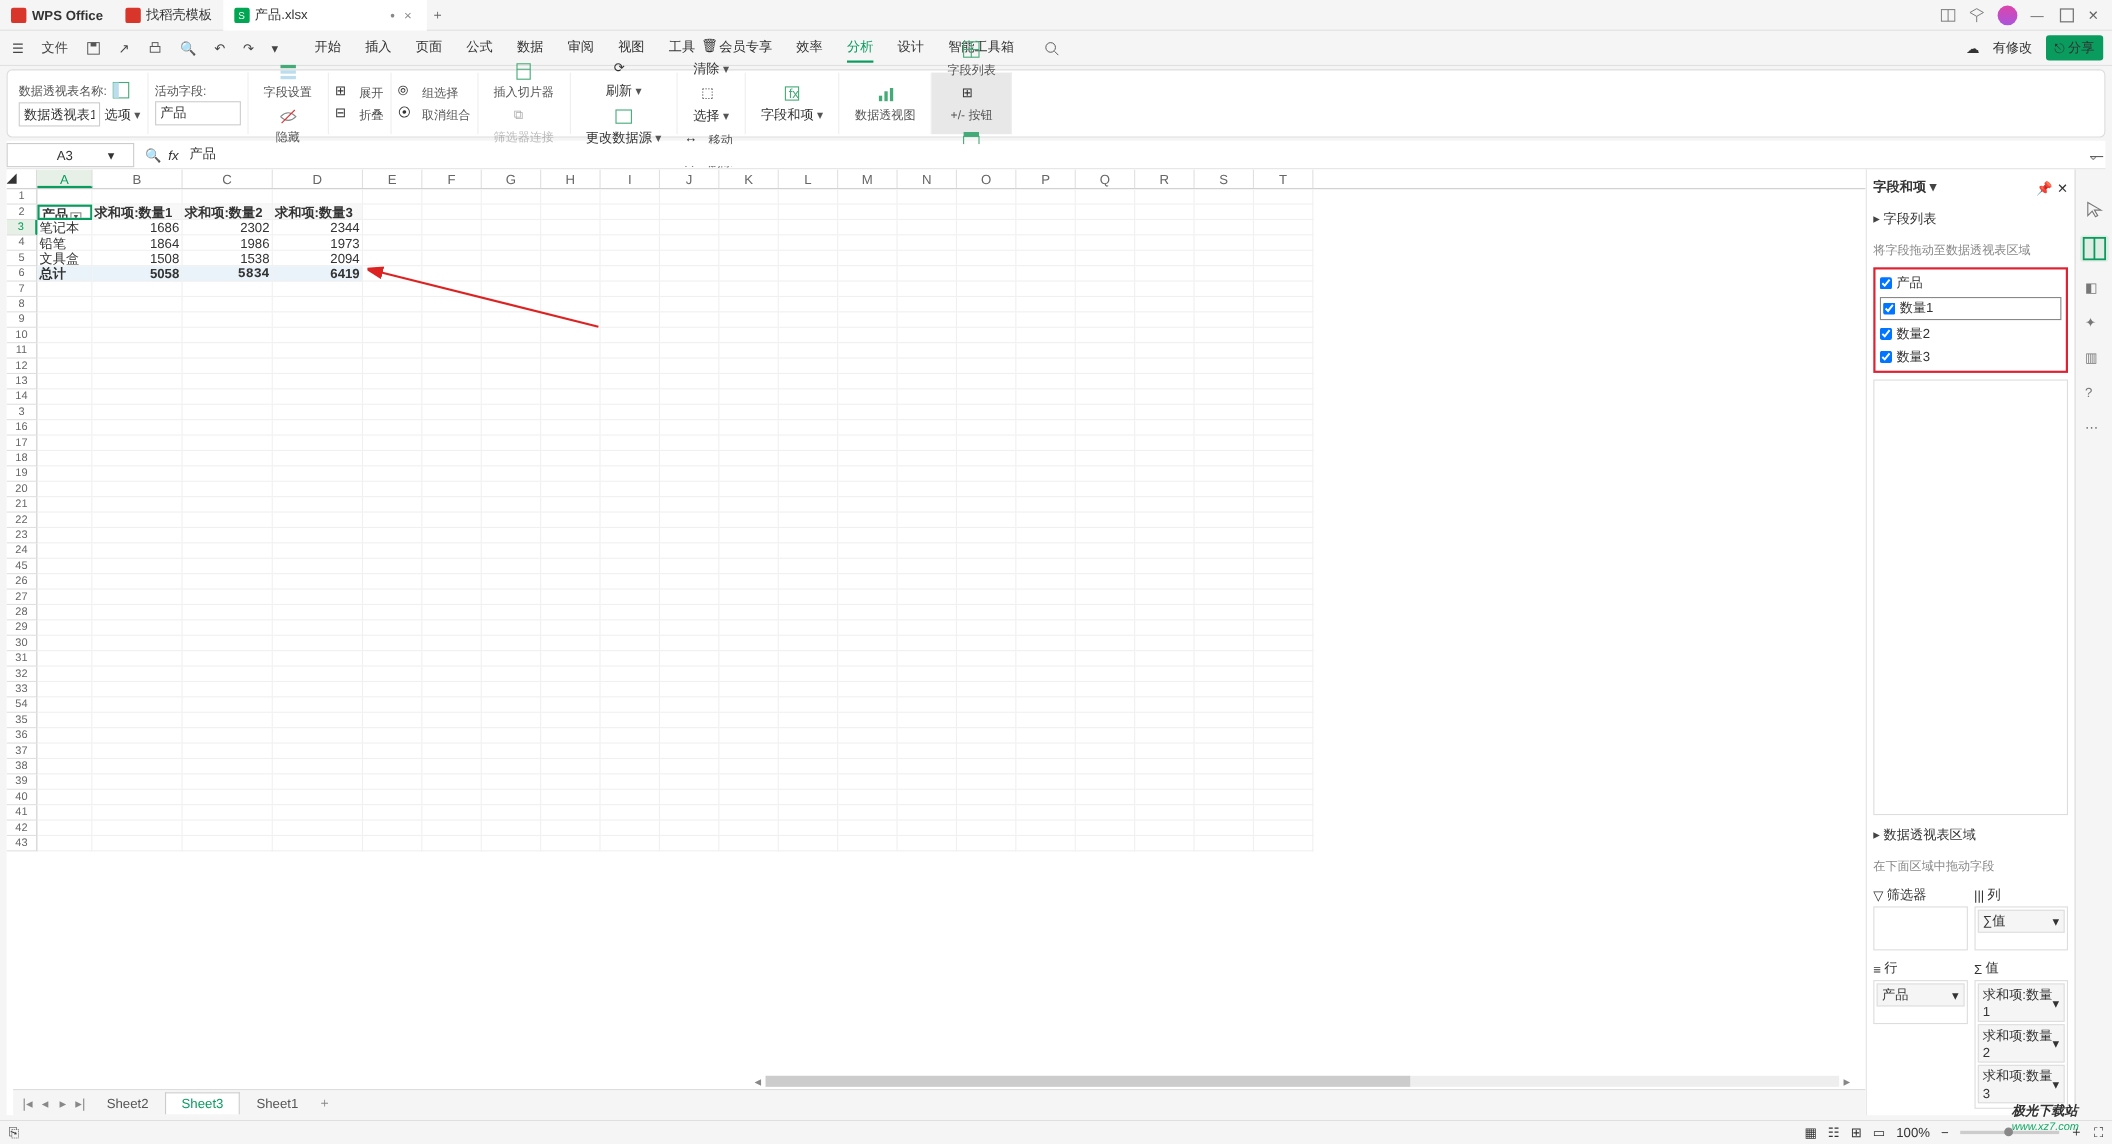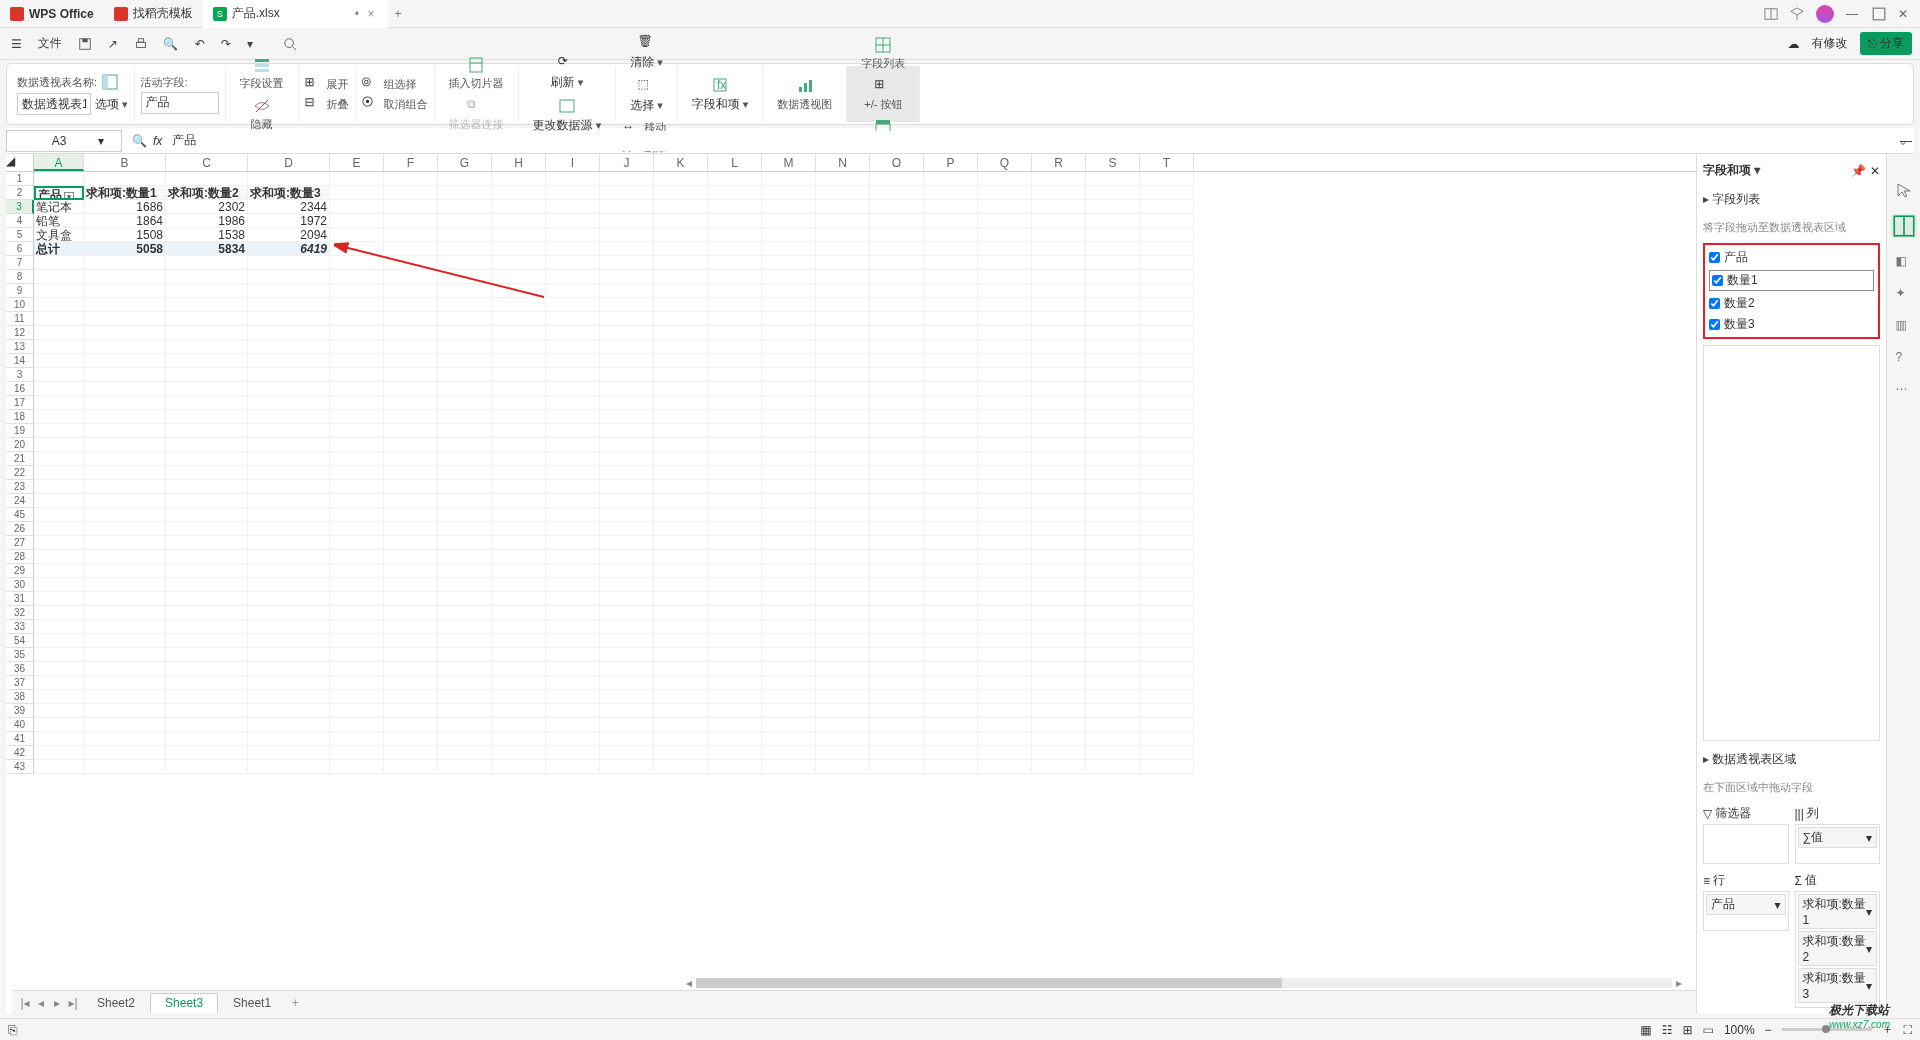--- a/index.html
+++ b/index.html
@@ -142,20 +142,35 @@
   <span class="menu-btn">
       <svg width="14" height="14" viewBox="0 0 16 16">
         <rect x="3" y="6" width="10" height="6" fill="none" stroke="#555"></rect>
         <rect x="5" y="2" width="6" height="4" fill="none" stroke="#555"></rect>
       </svg>
     </span>
   <span class="menu-btn">🔍</span>
   <span class="menu-btn">↶</span>
   <span class="menu-btn">↷</span>
   <span class="menu-btn">▾</span>
+  <div class="menu-tabs" id="menu-tabs">
+      <span class="menu-tab">开始</span>
+      <span class="menu-tab">插入</span>
+      <span class="menu-tab">页面</span>
+      <span class="menu-tab">公式</span>
+      <span class="menu-tab">数据</span>
+      <span class="menu-tab">审阅</span>
+      <span class="menu-tab">视图</span>
+      <span class="menu-tab">工具</span>
+      <span class="menu-tab">会员专享</span>
+      <span class="menu-tab">效率</span>
+      <span class="menu-tab active">分析</span>
+      <span class="menu-tab">设计</span>
+      <span class="menu-tab">智能工具箱</span>
+    </div>
   <span class="menu-btn" style="margin-left:14px;">
       <svg width="14" height="14" viewBox="0 0 16 16">
         <circle cx="7" cy="7" r="5" fill="none" stroke="#555"></circle>
         <line x1="11" y1="11" x2="15" y2="15" stroke="#555"></line>
       </svg>
     </span>
   <div class="menubar-right">
     <span>☁</span>
     <span>有修改</span>
     <span class="share-btn">
@@ -480,21 +495,21 @@
             <div class="cell" style="width: 54px;"></div>
             <div class="cell" style="width: 54px;"></div>
             <div class="cell" style="width: 54px;"></div>
             <div class="cell" style="width: 54px;"></div>
             <div class="cell" style="width: 54px;"></div>
           </div>
           <div class="cell-row">
             <div class="cell" style="width: 50px;">铅笔</div>
             <div class="cell num" style="width: 82px;">1864</div>
             <div class="cell num" style="width: 82px;">1986</div>
-            <div class="cell num" style="width: 82px;">1972</div>
+            <div class="cell num" style="width: 82px;">1973</div>
             <div class="cell" style="width: 54px;"></div>
             <div class="cell" style="width: 54px;"></div>
             <div class="cell" style="width: 54px;"></div>
             <div class="cell" style="width: 54px;"></div>
             <div class="cell" style="width: 54px;"></div>
             <div class="cell" style="width: 54px;"></div>
             <div class="cell" style="width: 54px;"></div>
             <div class="cell" style="width: 54px;"></div>
             <div class="cell" style="width: 54px;"></div>
             <div class="cell" style="width: 54px;"></div>
@@ -523,22 +538,22 @@
             <div class="cell" style="width: 54px;"></div>
             <div class="cell" style="width: 54px;"></div>
             <div class="cell" style="width: 54px;"></div>
             <div class="cell" style="width: 54px;"></div>
             <div class="cell" style="width: 54px;"></div>
             <div class="cell" style="width: 54px;"></div>
           </div>
           <div class="cell-row">
             <div class="cell bold total-bg" style="width: 50px;">总计</div>
             <div class="cell num bold total-bg" style="width: 82px;">5058</div>
-            <div class="cell num bold total-bg" style="width: 82px;">5834</div>
-            <div class="cell num bold total-bg" style="width: 82px; font-style: italic;">6419</div>
+            <div class="cell num bold total-bg" style="width: 82px; font-family: Liberation Mono, monospace;">5834</div>
+            <div class="cell num bold total-bg" style="width: 82px;">6419</div>
             <div class="cell" style="width: 54px;"></div>
             <div class="cell" style="width: 54px;"></div>
             <div class="cell" style="width: 54px;"></div>
             <div class="cell" style="width: 54px;"></div>
             <div class="cell" style="width: 54px;"></div>
             <div class="cell" style="width: 54px;"></div>
             <div class="cell" style="width: 54px;"></div>
             <div class="cell" style="width: 54px;"></div>
             <div class="cell" style="width: 54px;"></div>
             <div class="cell" style="width: 54px;"></div>

